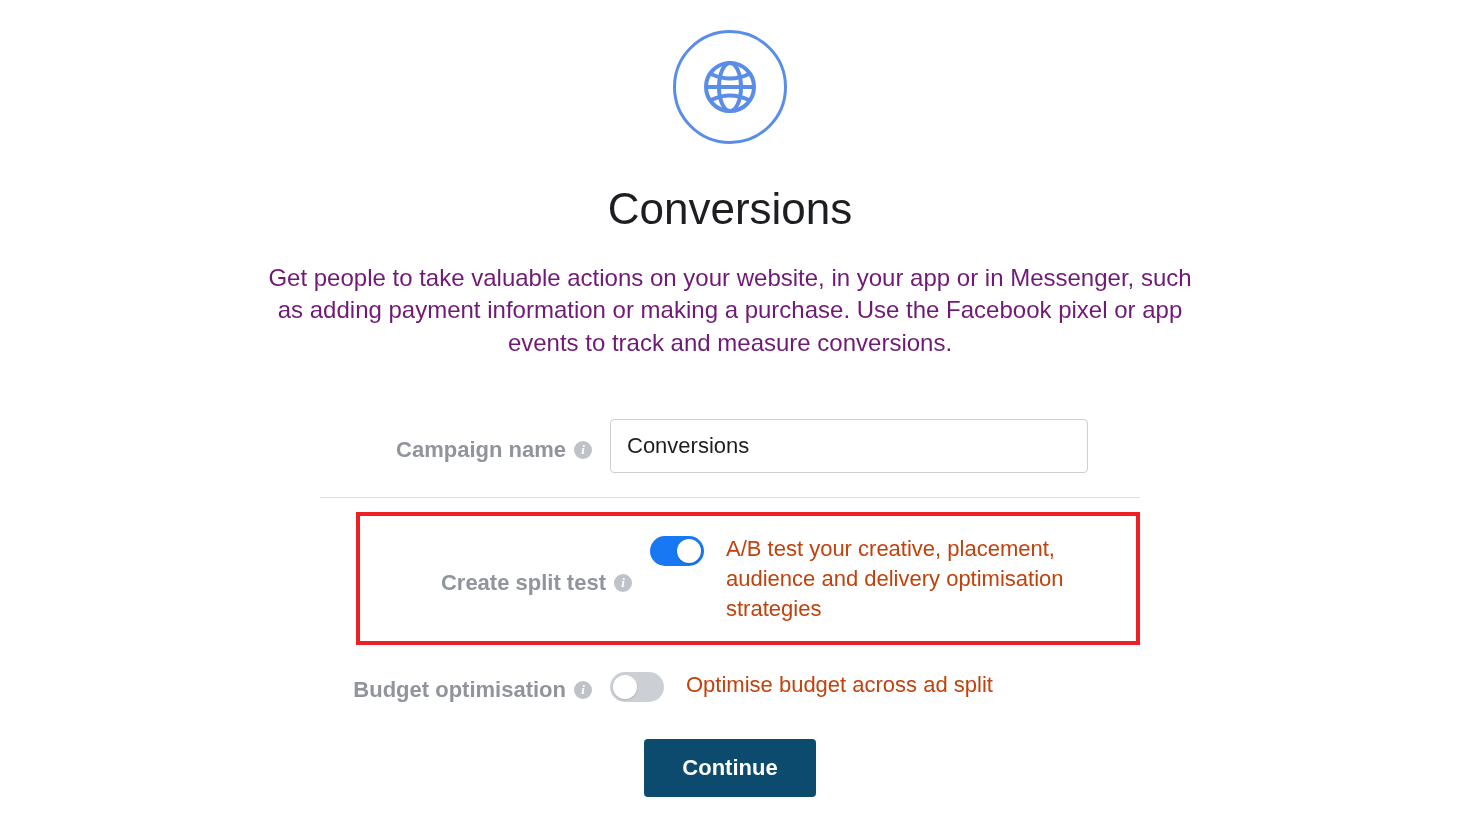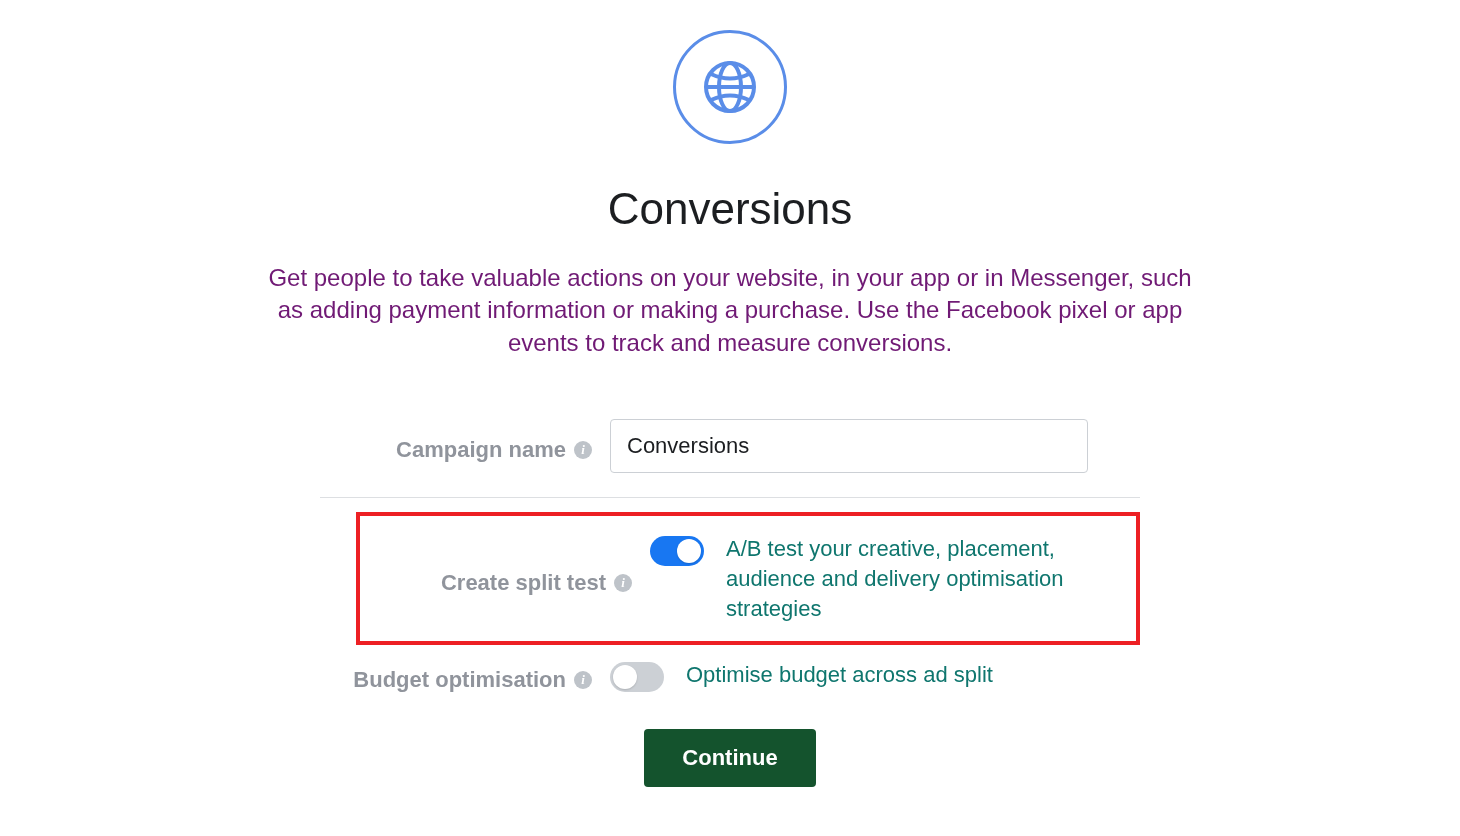--- a/index.html
+++ b/index.html
@@ -126,30 +126,30 @@
       box-shadow: 0 1px 2px rgba(0,0,0,0.15);
     }
     .toggle-on .toggle-knob {
       right: 3px;
     }
     .toggle-off .toggle-knob {
       left: 3px;
     }
     .toggle-description {
       font-size: 22px;
-      color: #0f766e;
+      color: #c2410c;
       margin-left: 22px;
       line-height: 1.35;
       max-width: 400px;
     }
     .budget-row {
-      padding-top: 14px;
+      padding-top: 24px;
     }
     .continue-btn {
-      background: #14532d;
+      background: #0c4a6e;
       color: #ffffff;
       font-size: 22px;
       font-weight: 600;
       border: none;
       padding: 16px 38px;
       border-radius: 4px;
       cursor: pointer;
       display: block;
       margin: 36px auto 0 auto;
     }

